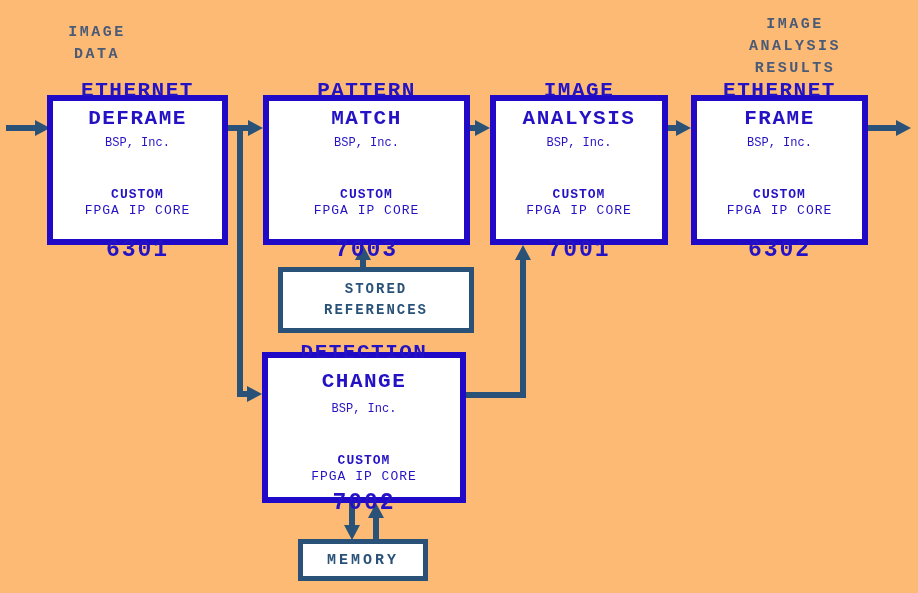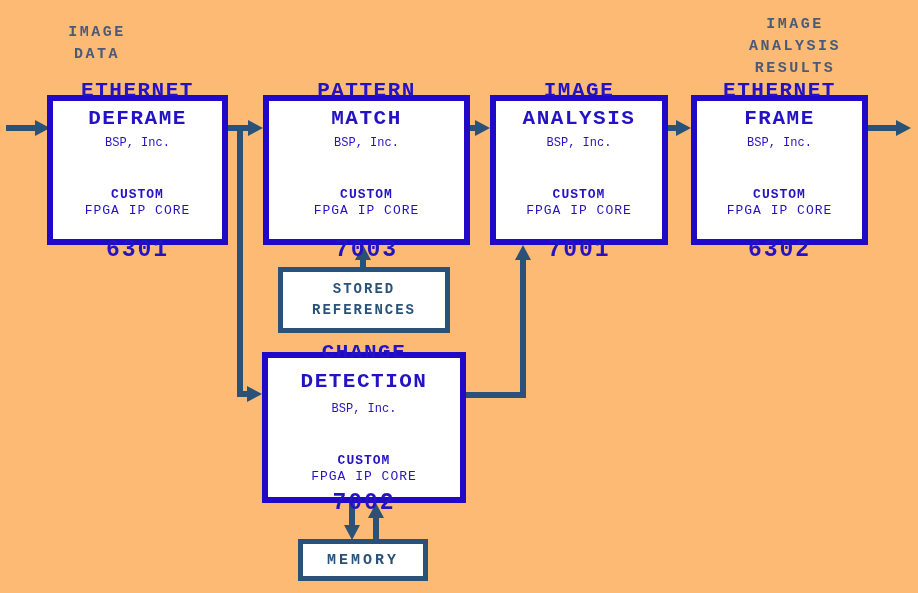--- a/index.html
+++ b/index.html
@@ -130,28 +130,28 @@
 
   <div class="core" style="left:691px;top:95px;width:177px;height:150px;">
     <div class="t">ETHERNET</div>
     <div class="t">FRAME</div>
     <div class="s1">BSP, Inc.</div>
     <div class="s2">CUSTOM</div>
     <div class="s3">FPGA IP CORE</div>
     <div class="n">6302</div>
   </div>
 
-  <div class="support sr" style="left:278px;top:267px;width:172px;height:66px;">
+  <div class="support sr" style="left:278px;top:267px;width:196px;height:66px;">
     <div>STORED</div>
     <div>REFERENCES</div>
   </div>
 
   <div class="core cd" style="left:262px;top:352px;width:204px;height:151px;">
+    <div class="t">DETECTION</div>
     <div class="t">CHANGE</div>
-    <div class="t">DETECTION</div>
     <div class="s1">BSP, Inc.</div>
     <div class="s2">CUSTOM</div>
     <div class="s3">FPGA IP CORE</div>
     <div class="n">7002</div>
   </div>
 
   <div class="support mem" style="left:298px;top:539px;width:130px;height:42px;">
     <div>MEMORY</div>
   </div>
 

